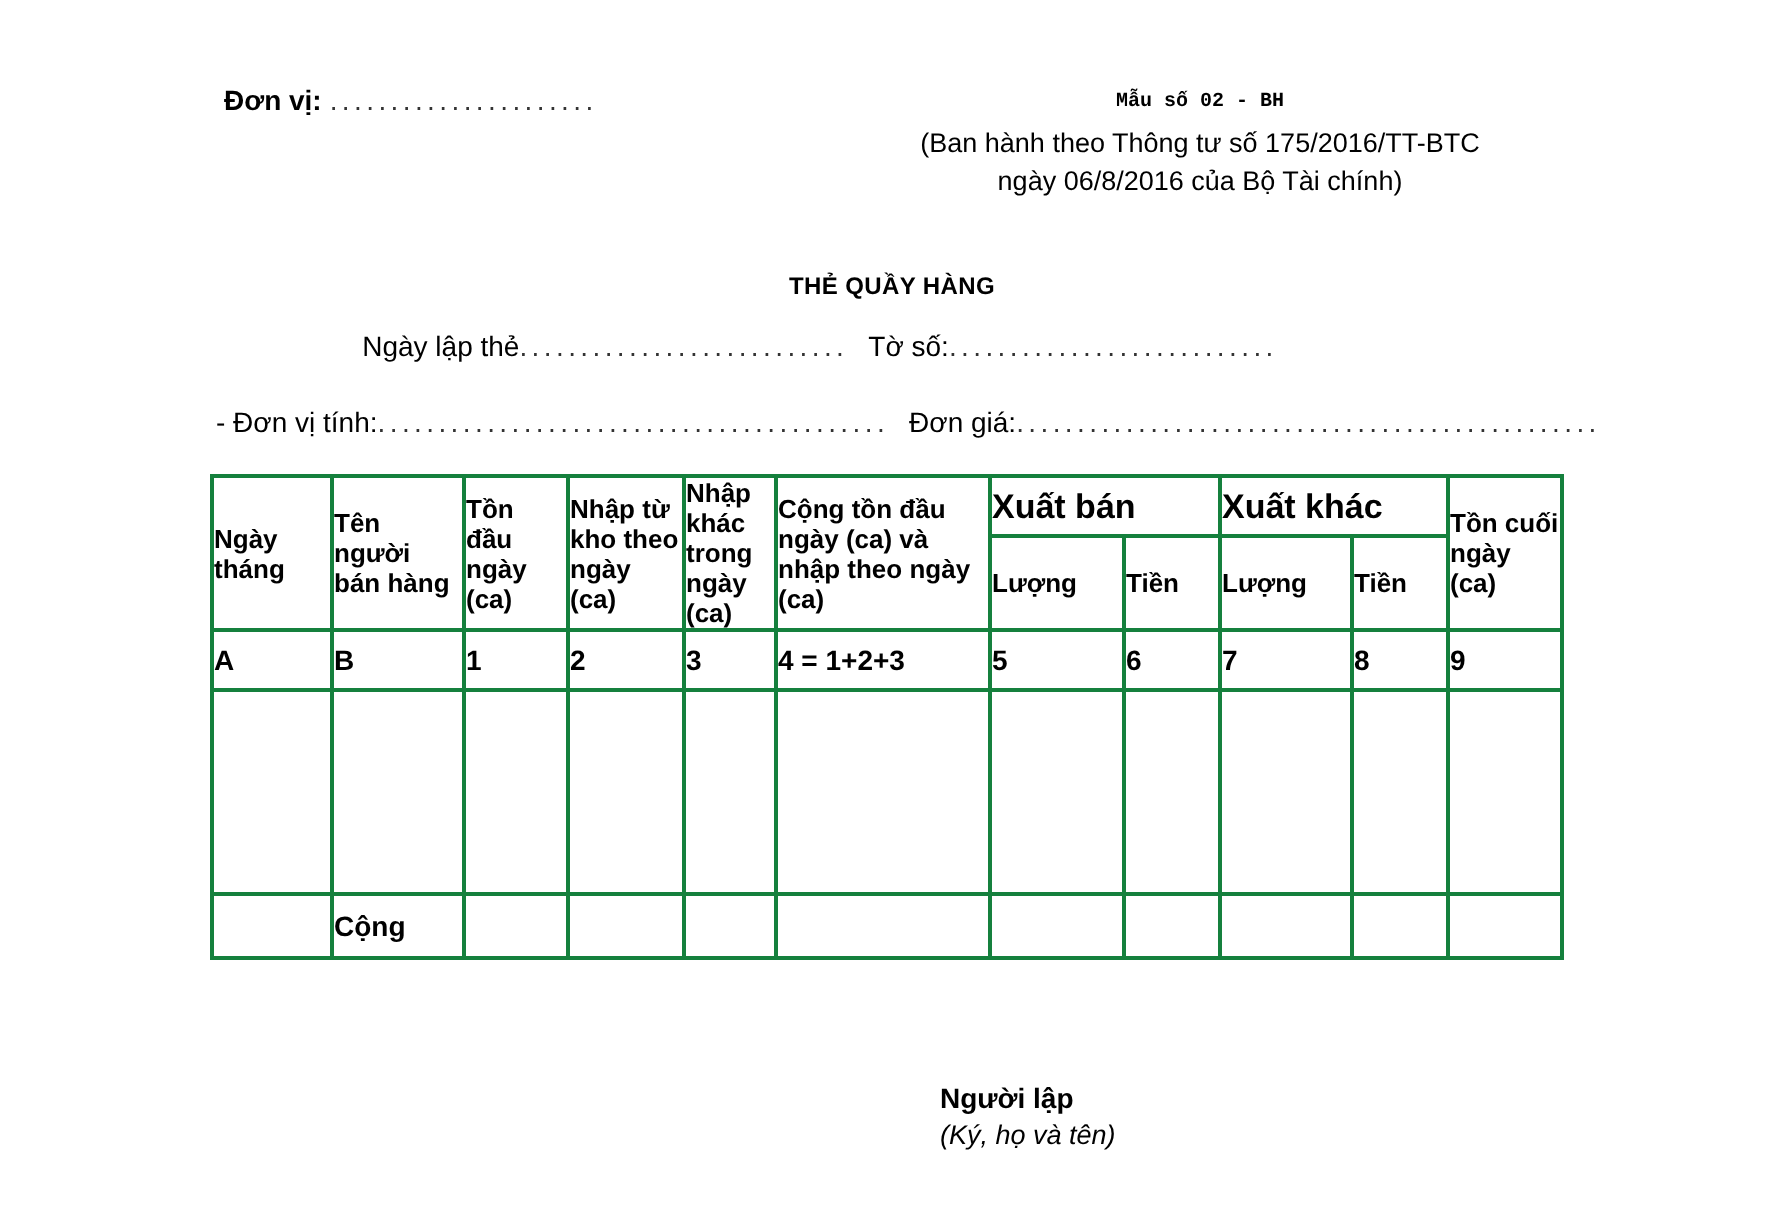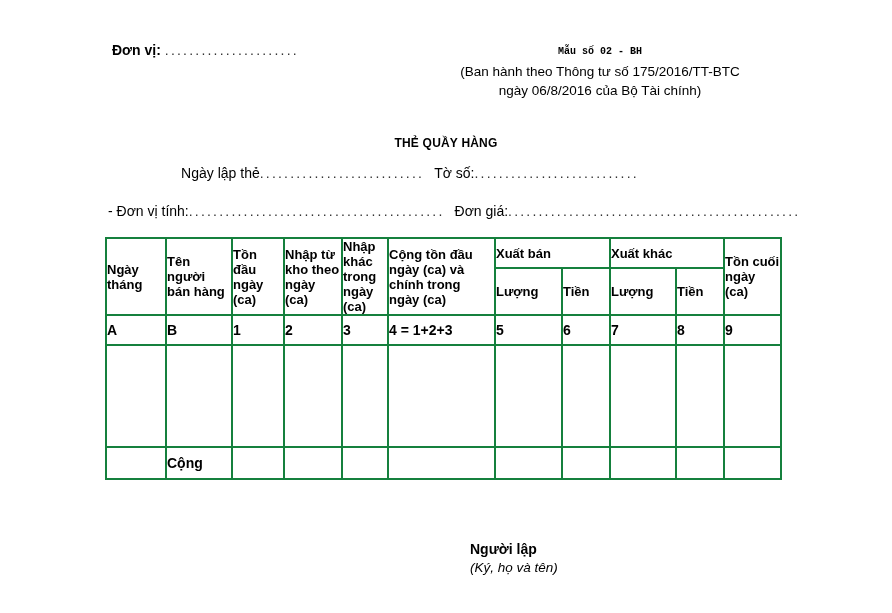--- a/index.html
+++ b/index.html
@@ -129,21 +129,21 @@
     word-break: break-word;
     overflow-wrap: break-word;
     hyphens: none;
   }
   .hcell {
     padding: 2px 1px;
     font-size: 13px;
   }
   .group-head {
     height: 28px;
-    font-size: 13px;
+    font-size: 17px;
     white-space: nowrap;
   }
   .head-row-1 td { vertical-align: middle; }
 
   
   .c-date      { width: 58px; }
   .c-seller    { width: 64px; }
   .c-open      { width: 50px; }
   .c-inwh      { width: 56px; }
   .c-inother   { width: 44px; }
@@ -223,21 +223,21 @@
 
   <div class="tbl-wrap">
     <table class="card">
       <thead>
         <tr class="head-row-1">
           <td class="hcell c-date" rowspan="2">Ngày tháng</td>
           <td class="hcell c-seller" rowspan="2">Tên người bán hàng</td>
           <td class="hcell c-open" rowspan="2">Tồn đầu ngày (ca)</td>
           <td class="hcell c-inwh" rowspan="2">Nhập từ kho theo ngày (ca)</td>
           <td class="hcell c-inother" rowspan="2">Nhập khác trong ngày (ca)</td>
-          <td class="hcell c-sum" rowspan="2">Cộng tồn đầu ngày (ca) và chính trong ngày (ca)</td>
+          <td class="hcell c-sum" rowspan="2">Cộng tồn đầu ngày (ca) và nhập theo ngày (ca)</td>
           <td class="hcell group-head" colspan="2">Xuất bán</td>
           <td class="hcell group-head" colspan="2">Xuất khác</td>
           <td class="hcell c-close" rowspan="2">Tồn cuối ngày (ca)</td>
         </tr>
         <tr class="head-row-2">
           <td class="hcell c-qty">Lượng</td>
           <td class="hcell c-money">Tiền</td>
           <td class="hcell c-qty2">Lượng</td>
           <td class="hcell c-money2">Tiền</td>
         </tr>

